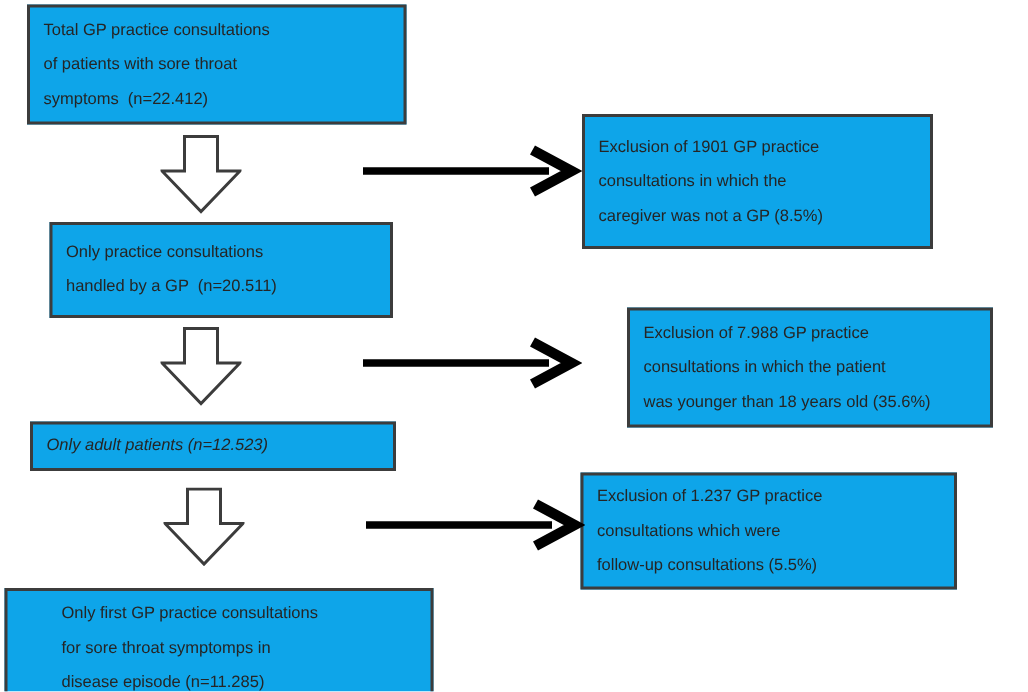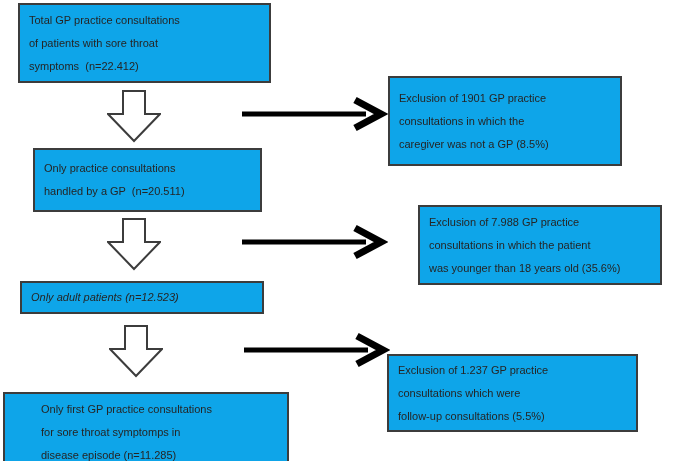--- a/index.html
+++ b/index.html
@@ -29,21 +29,21 @@
     padding: 2px 6px 2px 9px;
   }
   
   .step-1 { left: 18px;  top: 3px;   width: 253px; height: 80px; }
   .step-2 { left: 33px;  top: 148px; width: 229px; height: 64px; }
   .step-3 { left: 20px;  top: 281px; width: 244px; height: 33px; font-style: italic; }
   .step-4 { left: 3px;   top: 392px; width: 286px; height: 80px; padding-left: 36px; }
   
   .excl-1 { left: 388px; top: 76px;  width: 234px; height: 90px; }
   .excl-2 { left: 386px; top: 205px; width: 244px; height: 80px; margin-left: 32px; }
-  .excl-3 { left: 387px; top: 315px; width: 251px; height: 78px; margin-top: 39px; }
+  .excl-3 { left: 387px; top: 315px; width: 251px; height: 78px; }
   .arrow { position: absolute; }
   .darr-1 { left: 107px; top: 90px;  }
   .darr-2 { left: 107px; top: 218px; }
   .darr-3 { left: 109px; top: 325px; }
   .harr-1 { left: 240px; top: 96px;  }
   .harr-2 { left: 240px; top: 224px; }
   .harr-3 { left: 242px; top: 332px; }
 </style>
 </head>
 <body>

